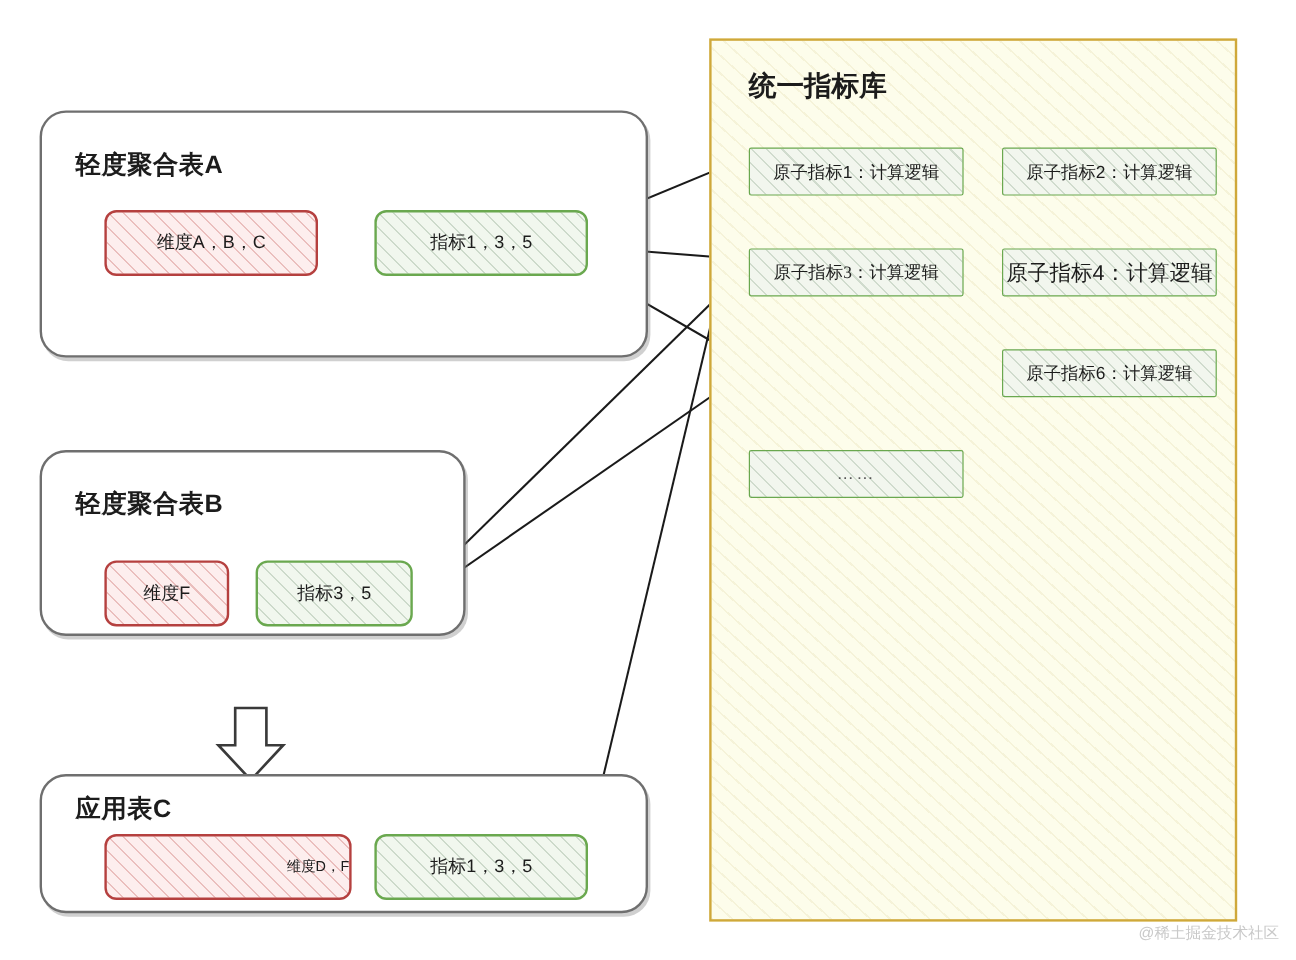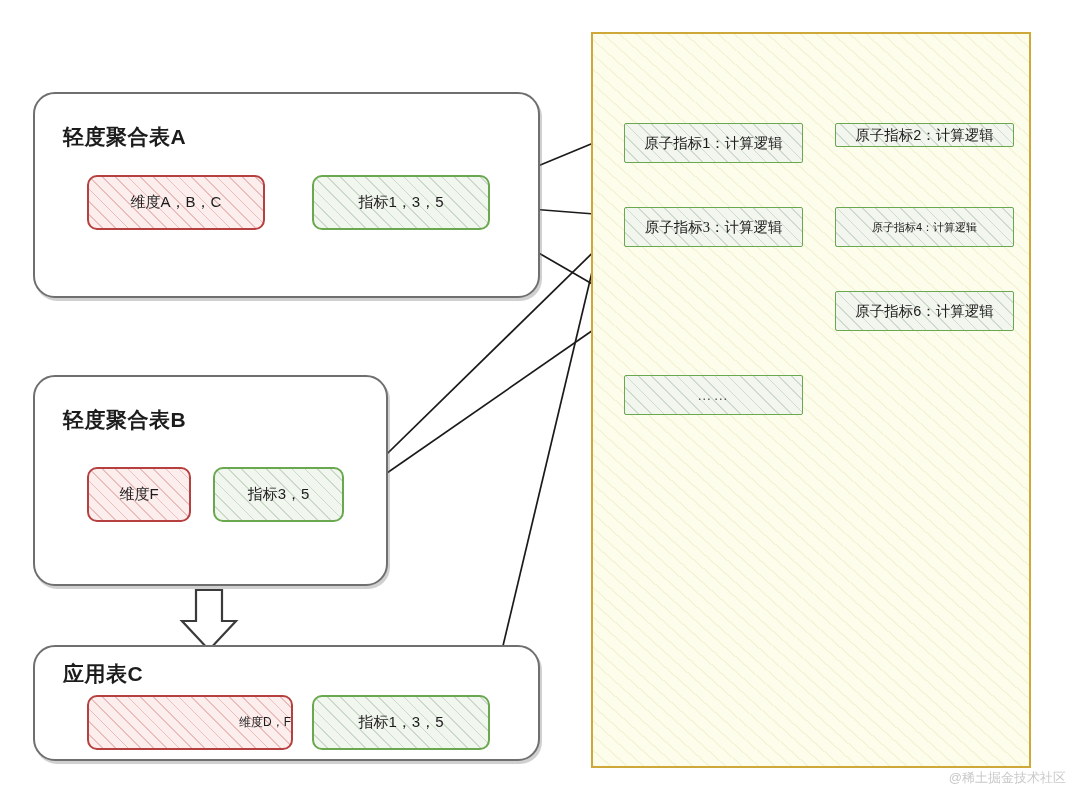--- a/index.html
+++ b/index.html
@@ -160,21 +160,21 @@
 
     <div class="abs dim-box" style="left:52px; top:81px; width:178px; height:55px; font-size:15px;">
       <span>维度A，B，C</span>
     </div>
 
     <div class="abs met-box" style="left:277px; top:81px; width:178px; height:55px; font-size:15px;">
       <span>指标1，3，5</span>
     </div>
   </div>
 
-  <div class="abs table-box" style="left:33px; top:375px; width:355px; height:211px;text-align:right;">
+  <div class="abs table-box" style="left:33px; top:375px; width:355px; height:155px;text-align:right;">
     <div class="table-title" style="left:28px; top:29px; font-size:21px;">轻度聚合表B</div>
 
     <div class="abs dim-box" style="left:52px; top:90px; width:104px; height:55px; font-size:15px;">
       <span>维度F</span>
     </div>
 
     <div class="abs met-box" style="left:178px; top:90px; width:131px; height:55px; font-size:15px;">
       <span>指标3，5</span>
     </div>
   </div>
@@ -186,34 +186,35 @@
       <span>维度D，F</span>
     </div>
 
     <div class="abs met-box" style="left:277px; top:48px; width:178px; height:55px; font-size:15px;">
       <span>指标1，3，5</span>
     </div>
   </div>
 
   <div class="abs library-panel" style="left:591px; top:32px; width:440px; height:736px;">
 
+    <div class="library-title" style="left:31px; top:22px; font-size:23px;">统一指标库</div>
 
     <div class="abs atom-box" style="left:31px; top:89px; width:179px; height:40px; font-size:14.5px;">
       <span>原子指标1：计算逻辑</span>
     </div>
 
-    <div class="abs atom-box" style="left:242px; top:89px; width:179px; height:24px; font-size:14.5px;">
+    <div class="abs atom-box" style="left:242px; top:89px; width:179px; height:40px; font-size:14.5px;">
       <span>原子指标2：计算逻辑</span>
     </div>
 
     <div class="abs atom-box" style="left:31px; top:173px; width:179px; height:40px; font-size:14.5px;font-family:Liberation Serif, serif;">
       <span>原子指标3：计算逻辑</span>
     </div>
 
-    <div class="abs atom-box" style="left:242px; top:173px; width:179px; height:40px; font-size:11px;">
+    <div class="abs atom-box" style="left:242px; top:173px; width:179px; height:40px; font-size:18px;">
       <span>原子指标4：计算逻辑</span>
     </div>
 
 
     <div class="abs atom-box" style="left:242px; top:257px; width:179px; height:40px; font-size:14.5px;">
       <span>原子指标6：计算逻辑</span>
     </div>
 
     <div class="abs atom-box ellipsis-chip" style="left:31px; top:341px; width:179px; height:40px; font-size:14.5px;">
       <span>……</span>

